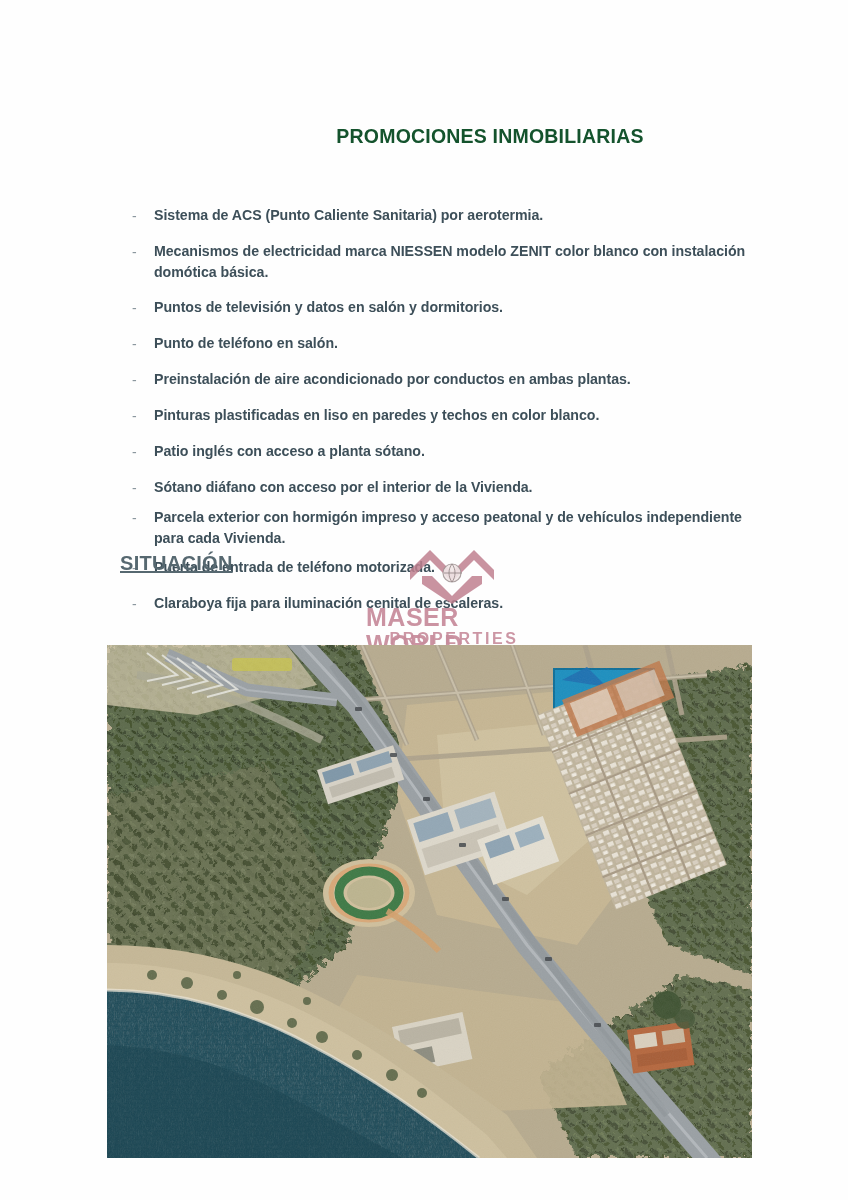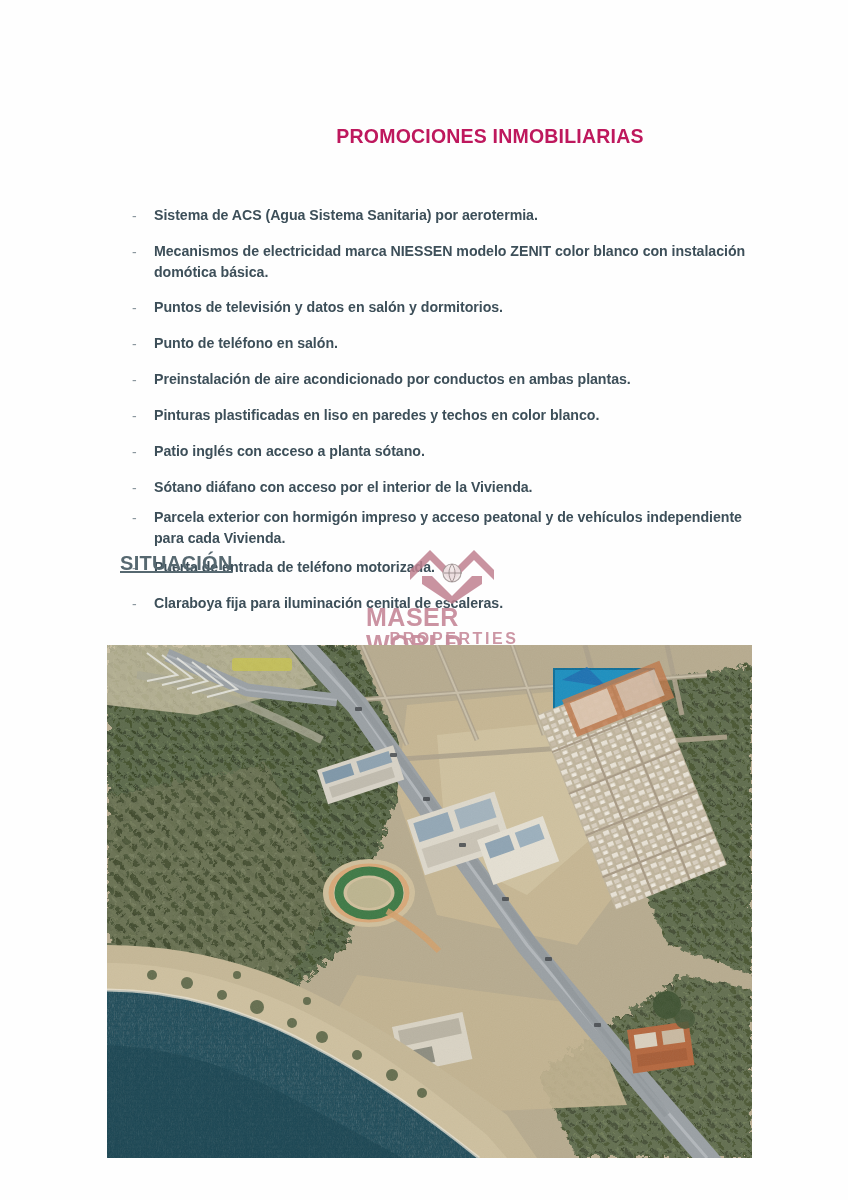--- a/index.html
+++ b/index.html
@@ -11,21 +11,21 @@
   }
   .page{position:absolute;inset:0;background:#fefefe;}
 
   
   .doc-header{
     position:absolute;left:0;top:121px;width:848px;
     text-align:center;padding-left:132px;box-sizing:border-box;
   }
   .doc-header .line{
     font-weight:bold;font-size:19.5px;letter-spacing:.2px;
-    color:#be185d;line-height:31px;white-space:nowrap;
+    color:#14532d;line-height:31px;white-space:nowrap;
   }
 
   
   .spec-list{
     position:absolute;left:132px;top:205px;width:625px;
   }
   .spec-item{
     display:flex;align-items:flex-start;
     margin-bottom:14px;
   }
@@ -78,21 +78,21 @@
 
 <div class="page">
 
   <div class="doc-header">
     <div class="line">PROMOCIONES INMOBILIARIAS</div>
   </div>
 
   <div class="spec-list">
     <div class="spec-item">
       <span class="dash">-</span>
-      <span class="spec-text">Sistema de ACS (Agua Sistema Sanitaria) por aerotermia.</span>
+      <span class="spec-text">Sistema de ACS (Punto Caliente Sanitaria) por aerotermia.</span>
     </div>
     <div class="spec-item">
       <span class="dash">-</span>
       <span class="spec-text">Mecanismos de electricidad marca NIESSEN modelo ZENIT color blanco con instalación domótica básica.</span>
     </div>
     <div class="spec-item">
       <span class="dash">-</span>
       <span class="spec-text">Puntos de televisión y datos en salón y dormitorios.</span>
     </div>
     <div class="spec-item">

